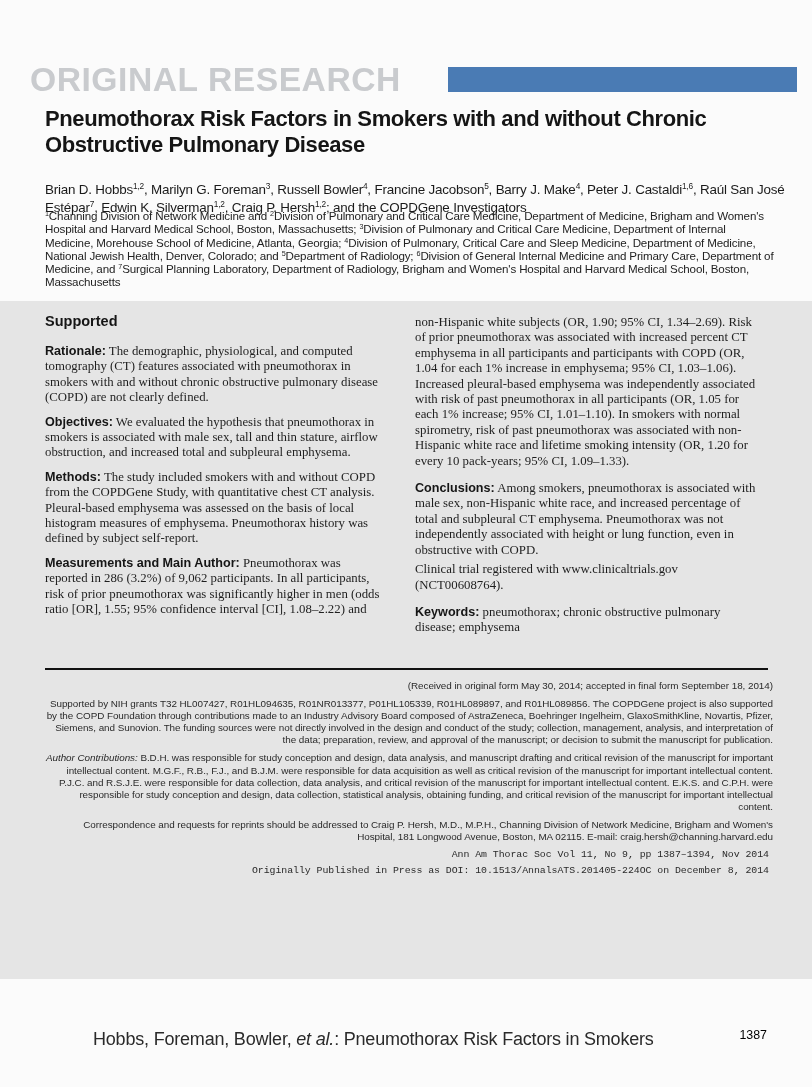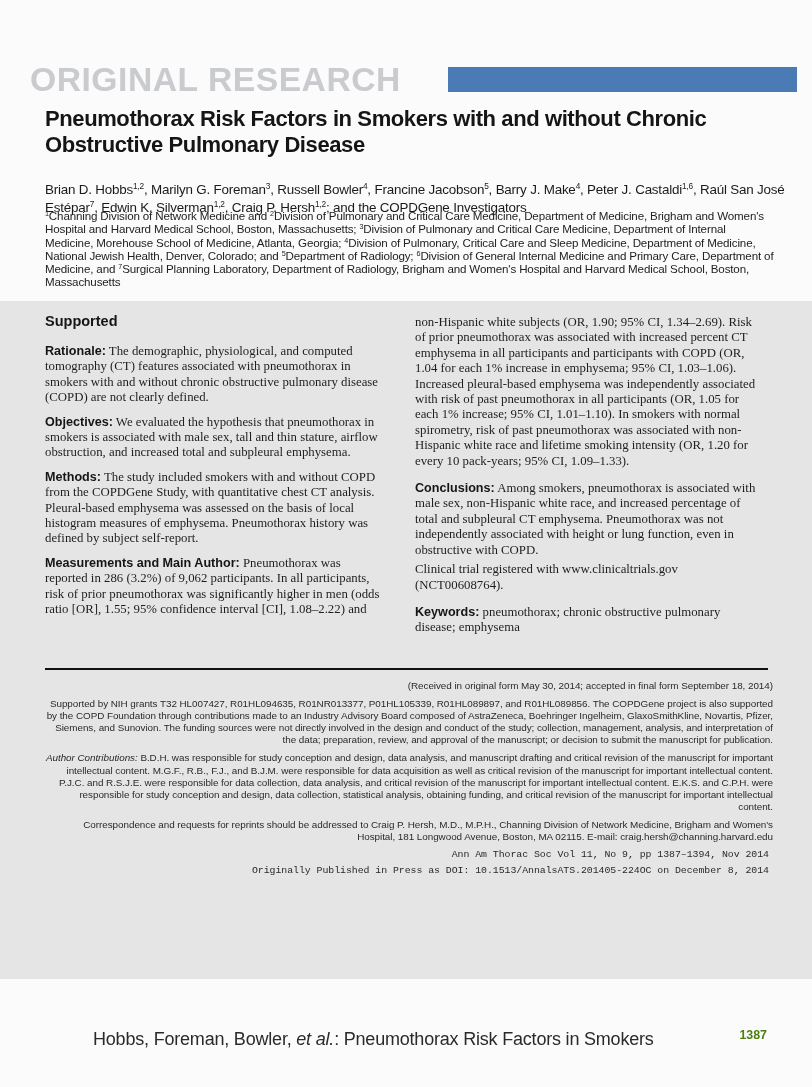--- a/index.html
+++ b/index.html
@@ -41,21 +41,21 @@
 
   .rule { position: absolute; left: 45px; top: 668px; width: 723px; height: 2px; background: #111; }
 
   .notes { position: absolute; left: 45px; top: 680px; width: 728px; font-size: 9.9px; line-height: 12.1px; color: #2a2a2a; letter-spacing: -0.05px; }
   .note { margin: 0 0 6px 0; text-align: right; }
   .note em { font-style: italic; }
   .note.tight { margin: 4px; font-family: Liberation Mono, monospace; }
 
   .footer-left { position: absolute; left: 45px; top: 1029px; font-size: 18px; color: #2a2a2a; letter-spacing: -0.2px; margin-left: 48px; }
   .footer-left em { font-style: italic; }
-  .footer-page { position: absolute; right: 45px; top: 1028px; font-size: 12.4px; font-weight: bold; color: #4d7c0f; }
+  .footer-page { position: absolute; right: 45px; top: 1028px; font-size: 12.4px; font-weight: normal; color: #000000; }
 </style>
 </head>
 <body>
 
 <div class="section-banner">
   <div class="section-label">ORIGINAL RESEARCH</div>
   <div class="section-bar"></div>
 </div>
 
 <h1 class="title" style="margin:0;">Pneumothorax Risk Factors in Smokers with and without Chronic Obstructive Pulmonary Disease</h1>

